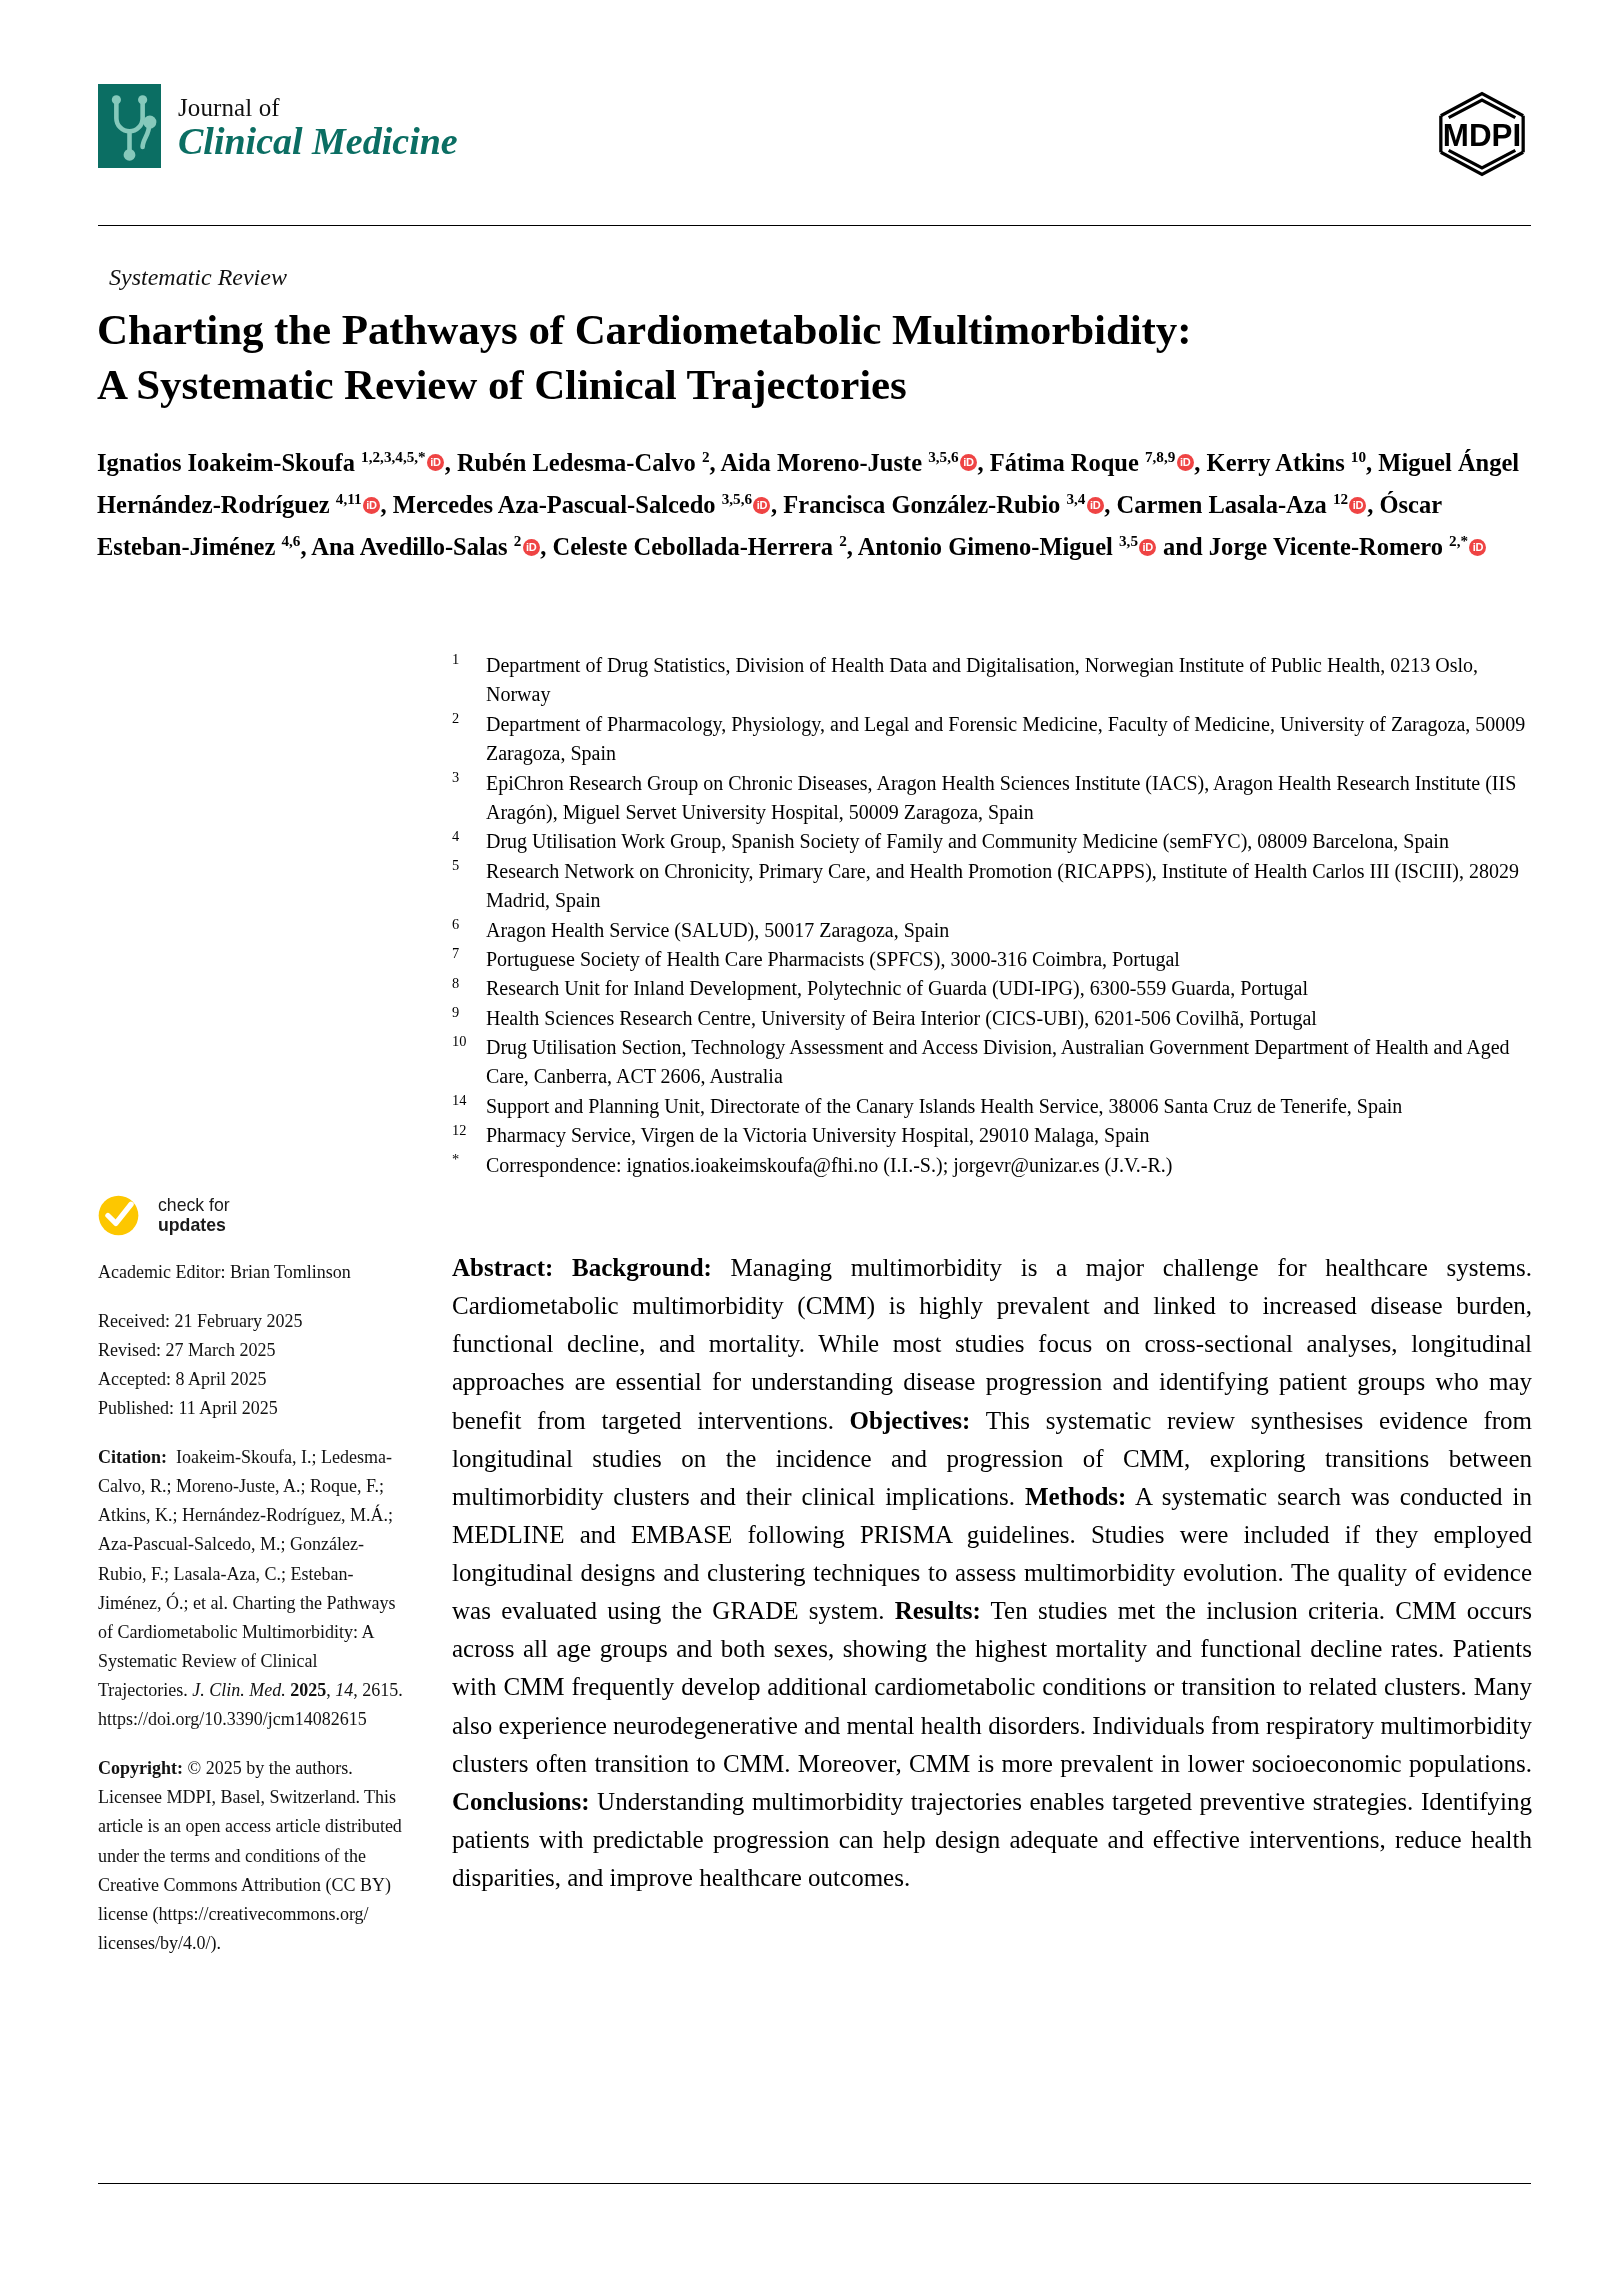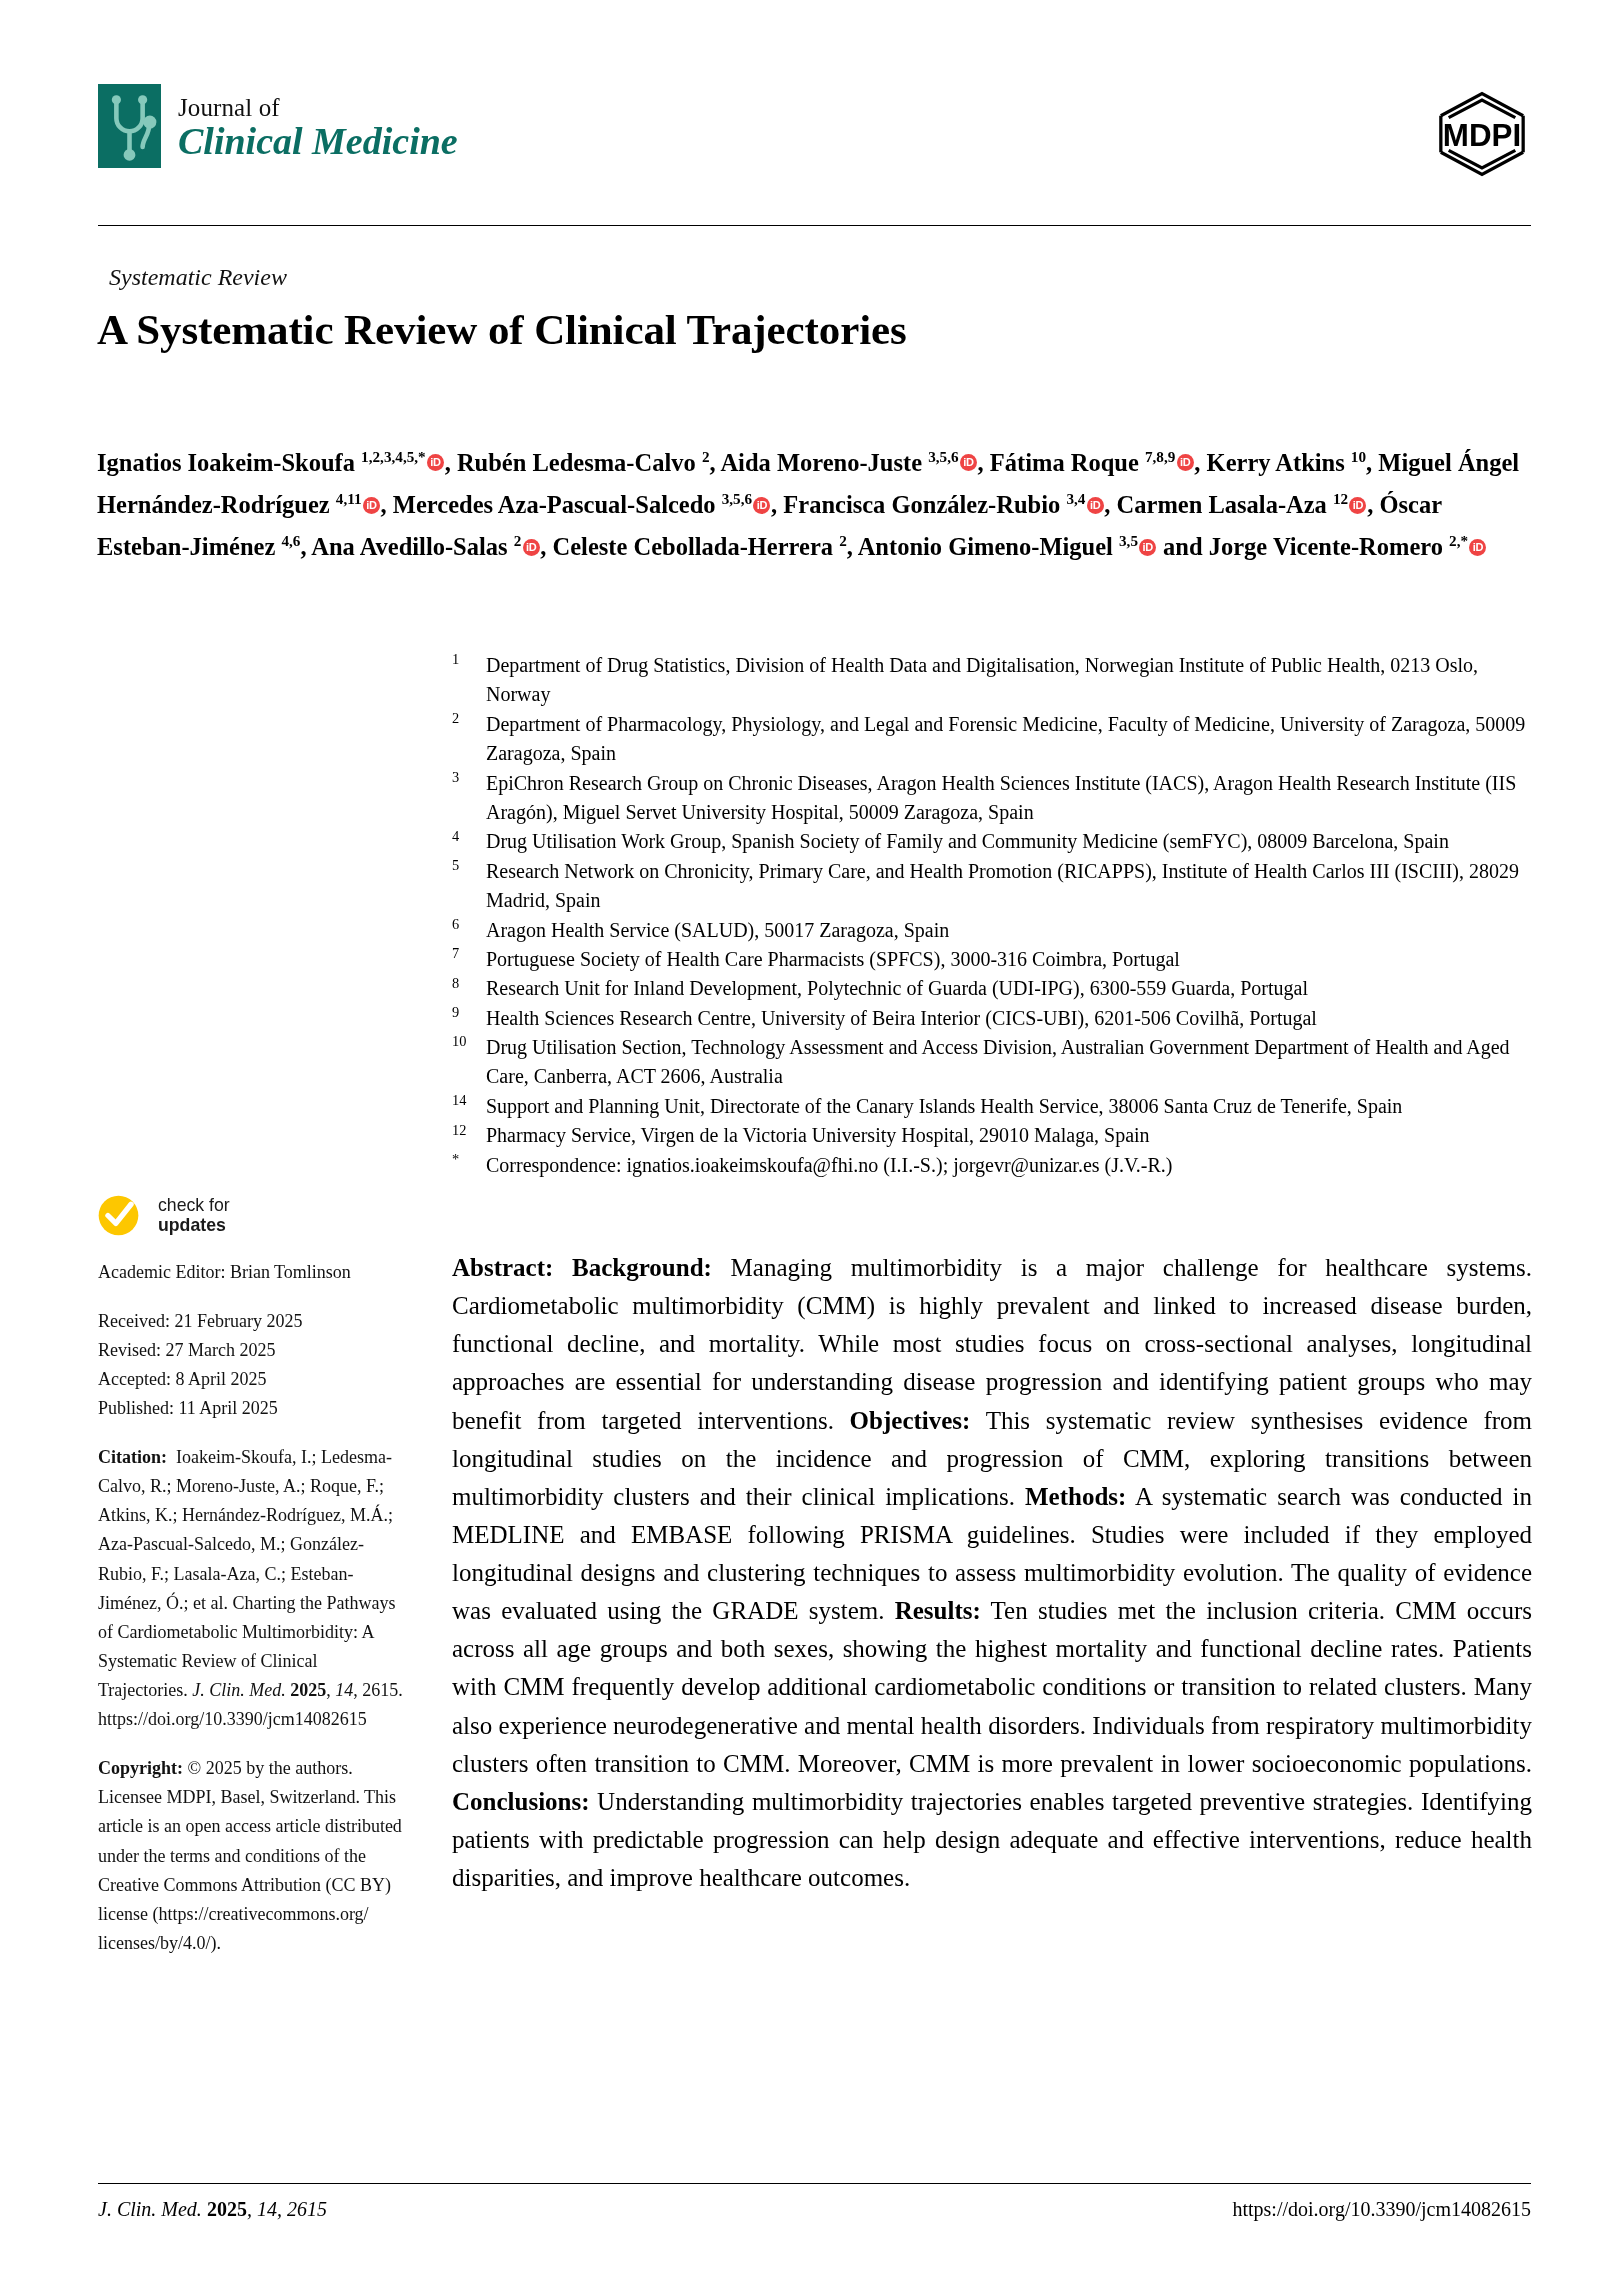--- a/index.html
+++ b/index.html
@@ -226,20 +226,21 @@
       </div>
 
     </div>
   </div>
 
   <div class="rule-top"></div>
 
   <div class="article-type">Systematic Review</div>
 
   <div class="title">
+    <div>Charting the Pathways of Cardiometabolic Multimorbidity:</div>
     <div>A Systematic Review of Clinical Trajectories</div>
   </div>
 
   <div class="authors">Ignatios Ioakeim-Skoufa <sup>1,2,3,4,5,*</sup><span class="orcid">iD</span>, Rubén Ledesma-Calvo <sup>2</sup>, Aida Moreno-Juste <sup>3,5,6</sup><span class="orcid">iD</span>, Fátima Roque <sup>7,8,9</sup><span class="orcid">iD</span>, Kerry Atkins <sup>10</sup>, Miguel Ángel Hernández-Rodríguez <sup>4,11</sup><span class="orcid">iD</span>, Mercedes Aza-Pascual-Salcedo <sup>3,5,6</sup><span class="orcid">iD</span>, Francisca González-Rubio <sup>3,4</sup><span class="orcid">iD</span>, Carmen Lasala-Aza <sup>12</sup><span class="orcid">iD</span>, Óscar Esteban-Jiménez <sup>4,6</sup>, Ana Avedillo-Salas <sup>2</sup><span class="orcid">iD</span>, Celeste Cebollada-Herrera <sup>2</sup>, Antonio Gimeno-Miguel <sup>3,5</sup><span class="orcid">iD</span> and Jorge Vicente-Romero <sup>2,*</sup><span class="orcid">iD</span></div>
 
   <div class="affiliations">
 
   <div class="aff-row">
         <div class="aff-num">1</div>
         <div class="aff-text">Department of Drug Statistics, Division of Health Data and Digitalisation, Norwegian Institute of Public Health, 0213 Oslo, Norway</div>
@@ -322,19 +323,15 @@
 
     <div class="side-block"><span class="lbl">Citation:</span>&nbsp; Ioakeim-Skoufa, I.; Ledesma-Calvo, R.; Moreno-Juste, A.; Roque, F.; Atkins, K.; Hernández-Rodríguez, M.Á.; Aza-Pascual-Salcedo, M.; González-Rubio, F.; Lasala-Aza, C.; Esteban-Jiménez, Ó.; et al. Charting the Pathways of Cardiometabolic Multimorbidity: A Systematic Review of Clinical Trajectories. <em>J. Clin. Med.</em> <span class="bold">2025</span>, <em>14</em>, 2615. https://doi.org/10.3390/jcm14082615</div>
 
     <div class="side-block"><span class="lbl">Copyright:</span> © 2025 by the authors. Licensee MDPI, Basel, Switzerland. This article is an open access article distributed under the terms and conditions of the Creative Commons Attribution (CC BY) license (https://creativecommons.org/ licenses/by/4.0/).</div>
 
   </div>
 
   <div class="abstract"><b>Abstract:</b> <b>Background:</b> Managing multimorbidity is a major challenge for healthcare systems. Cardiometabolic multimorbidity (CMM) is highly prevalent and linked to increased disease burden, functional decline, and mortality. While most studies focus on cross-sectional analyses, longitudinal approaches are essential for understanding disease progression and identifying patient groups who may benefit from targeted interventions. <b>Objectives:</b> This systematic review synthesises evidence from longitudinal studies on the incidence and progression of CMM, exploring transitions between multimorbidity clusters and their clinical implications. <b>Methods:</b> A systematic search was conducted in MEDLINE and EMBASE following PRISMA guidelines. Studies were included if they employed longitudinal designs and clustering techniques to assess multimorbidity evolution. The quality of evidence was evaluated using the GRADE system. <b>Results:</b> Ten studies met the inclusion criteria. CMM occurs across all age groups and both sexes, showing the highest mortality and functional decline rates. Patients with CMM frequently develop additional cardiometabolic conditions or transition to related clusters. Many also experience neurodegenerative and mental health disorders. Individuals from respiratory multimorbidity clusters often transition to CMM. Moreover, CMM is more prevalent in lower socioeconomic populations. <b>Conclusions:</b> Understanding multimorbidity trajectories enables targeted preventive strategies. Identifying patients with predictable progression can help design adequate and effective interventions, reduce health disparities, and improve healthcare outcomes.</div>
 
   <div class="rule-bottom"></div>
-  <div class="footer">
-    <div class="fl"><i>J. Clin. Med.</i> <b>2025</b>, <i>14</i>, 2615</div>
-    <div class="fr">https://doi.org/10.3390/jcm14082615</div>
-  </div>
 
 </div>
 
 
 </body></html>

